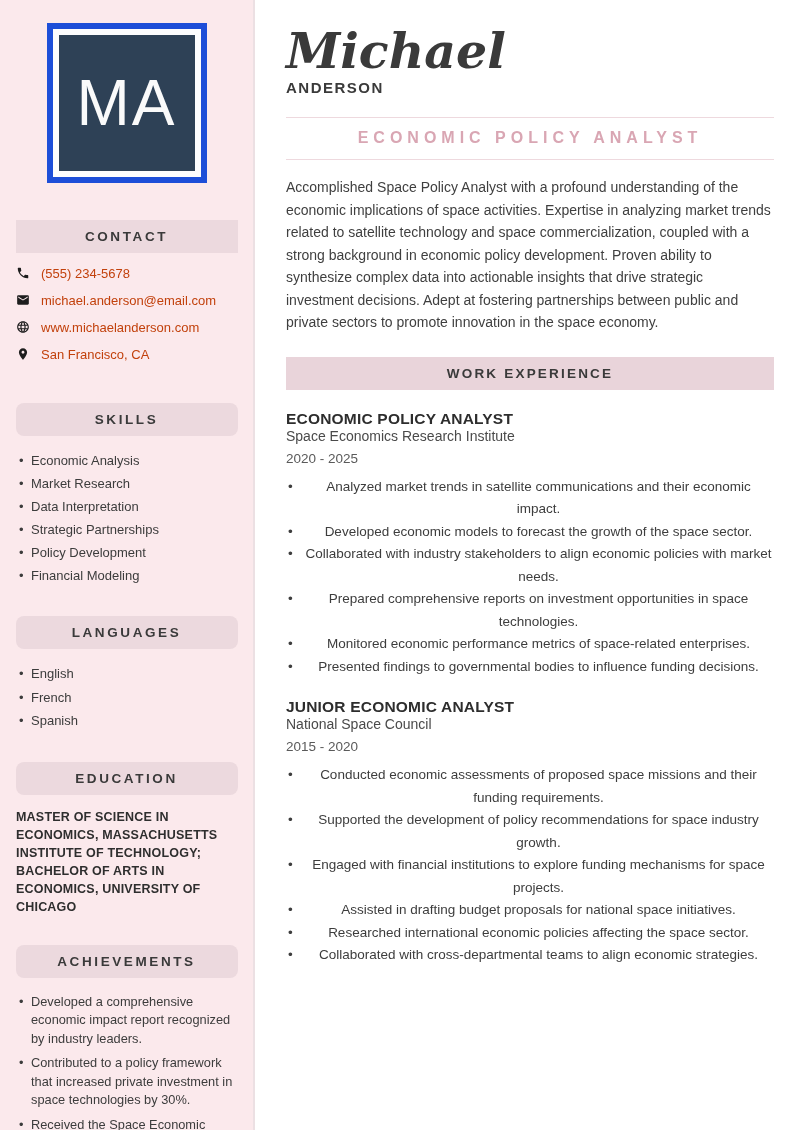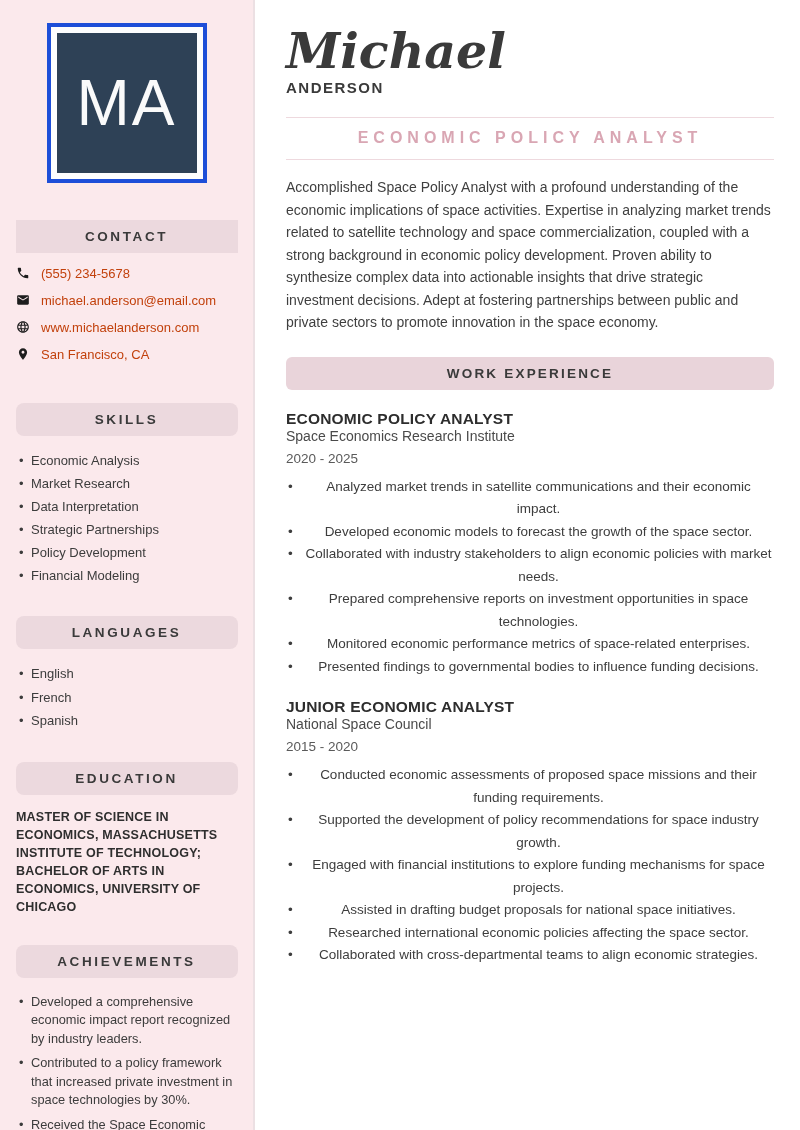--- a/index.html
+++ b/index.html
@@ -4,21 +4,21 @@
 <style>
   * { margin:0; padding:0; box-sizing:border-box; }
   html,body { width:800px; height:1130px; background:#ffffff;
     font-family:"Liberation Sans", sans-serif; overflow:hidden; }
   .page { position:relative; width:800px; height:1130px; background:#ffffff; }
 
   
   .sidebar { position:absolute; left:0; top:0; width:255px; height:1130px;
     background:#fbe9ec; border-right:2px solid #ece0e3; }
   .monogram-outer { margin:23px auto 0; width:160px; height:160px;
-    border:4px solid #1d4ed8; padding:6px; background:#fdfdfd; }
+    border:6px solid #1d4ed8; padding:6px; background:#fdfdfd; }
   .monogram { width:100%; height:100%; background:#2e4156; color:#fafafa;
     display:flex; align-items:center; justify-content:center;
     font-size:64px; font-weight:500; letter-spacing:2px; }
   .side-banner { margin:0 auto; width:222px; height:33px; background:#ecd9de;
     display:flex; align-items:center; justify-content:center;
     font-size:13.5px; font-weight:bold; letter-spacing:2.6px; color:#3a3a3a; }
   .mt-contact { margin-top:37px; }
   .mt-section { margin-top:29px;border-radius:8px; }
   .contact-list { margin:13px 0 0 16px; }
   .contact-row { display:flex; gap:11px; height:27px;
@@ -43,21 +43,21 @@
     font-style:italic; font-weight:bold; font-size:49px; line-height:1.05;
     color:#3a3a3a; }
   .name-last { margin-top:2px; font-size:15px; font-weight:bold;
     letter-spacing:1.5px; color:#3a3a3a; }
   .title-band { margin-top:21px; border-top:1px solid #eed9de;
     border-bottom:1px solid #eed9de; padding:11px 0 12px; text-align:center;
     font-size:16px; font-weight:bold; letter-spacing:5px; color:#d9a6b3; }
   .summary { margin-top:16px; font-size:14px; line-height:22.5px; color:#3f3f3f; }
   .work-banner { margin-top:23px; height:33px; background:#e9d4da;
     display:flex; align-items:center; justify-content:center;
-    font-size:13.5px; font-weight:bold; letter-spacing:2.2px; color:#3a3a3a;border-radius:6px; }
+    font-size:13.5px; font-weight:bold; letter-spacing:2.2px; color:#3a3a3a; }
   .job { margin-top:20px; }
   .job-role { font-size:15.5px; font-weight:bold; color:#2d2d2d;
     letter-spacing:0.2px; }
   .job-company { font-size:14px; color:#4a4a4a; }
   .job-dates { margin-top:7px; font-size:13.5px; color:#5a5a5a; }
   ul.job-list { margin-top:10px; list-style:none; }
   ul.job-list li { position:relative; padding-left:17px; font-size:13.5px;
     line-height:22.5px; color:#3d3d3d;text-align:center; }
   ul.job-list li::before { content:"•"; position:absolute; left:2px; color:#3d3d3d; }
 </style>

